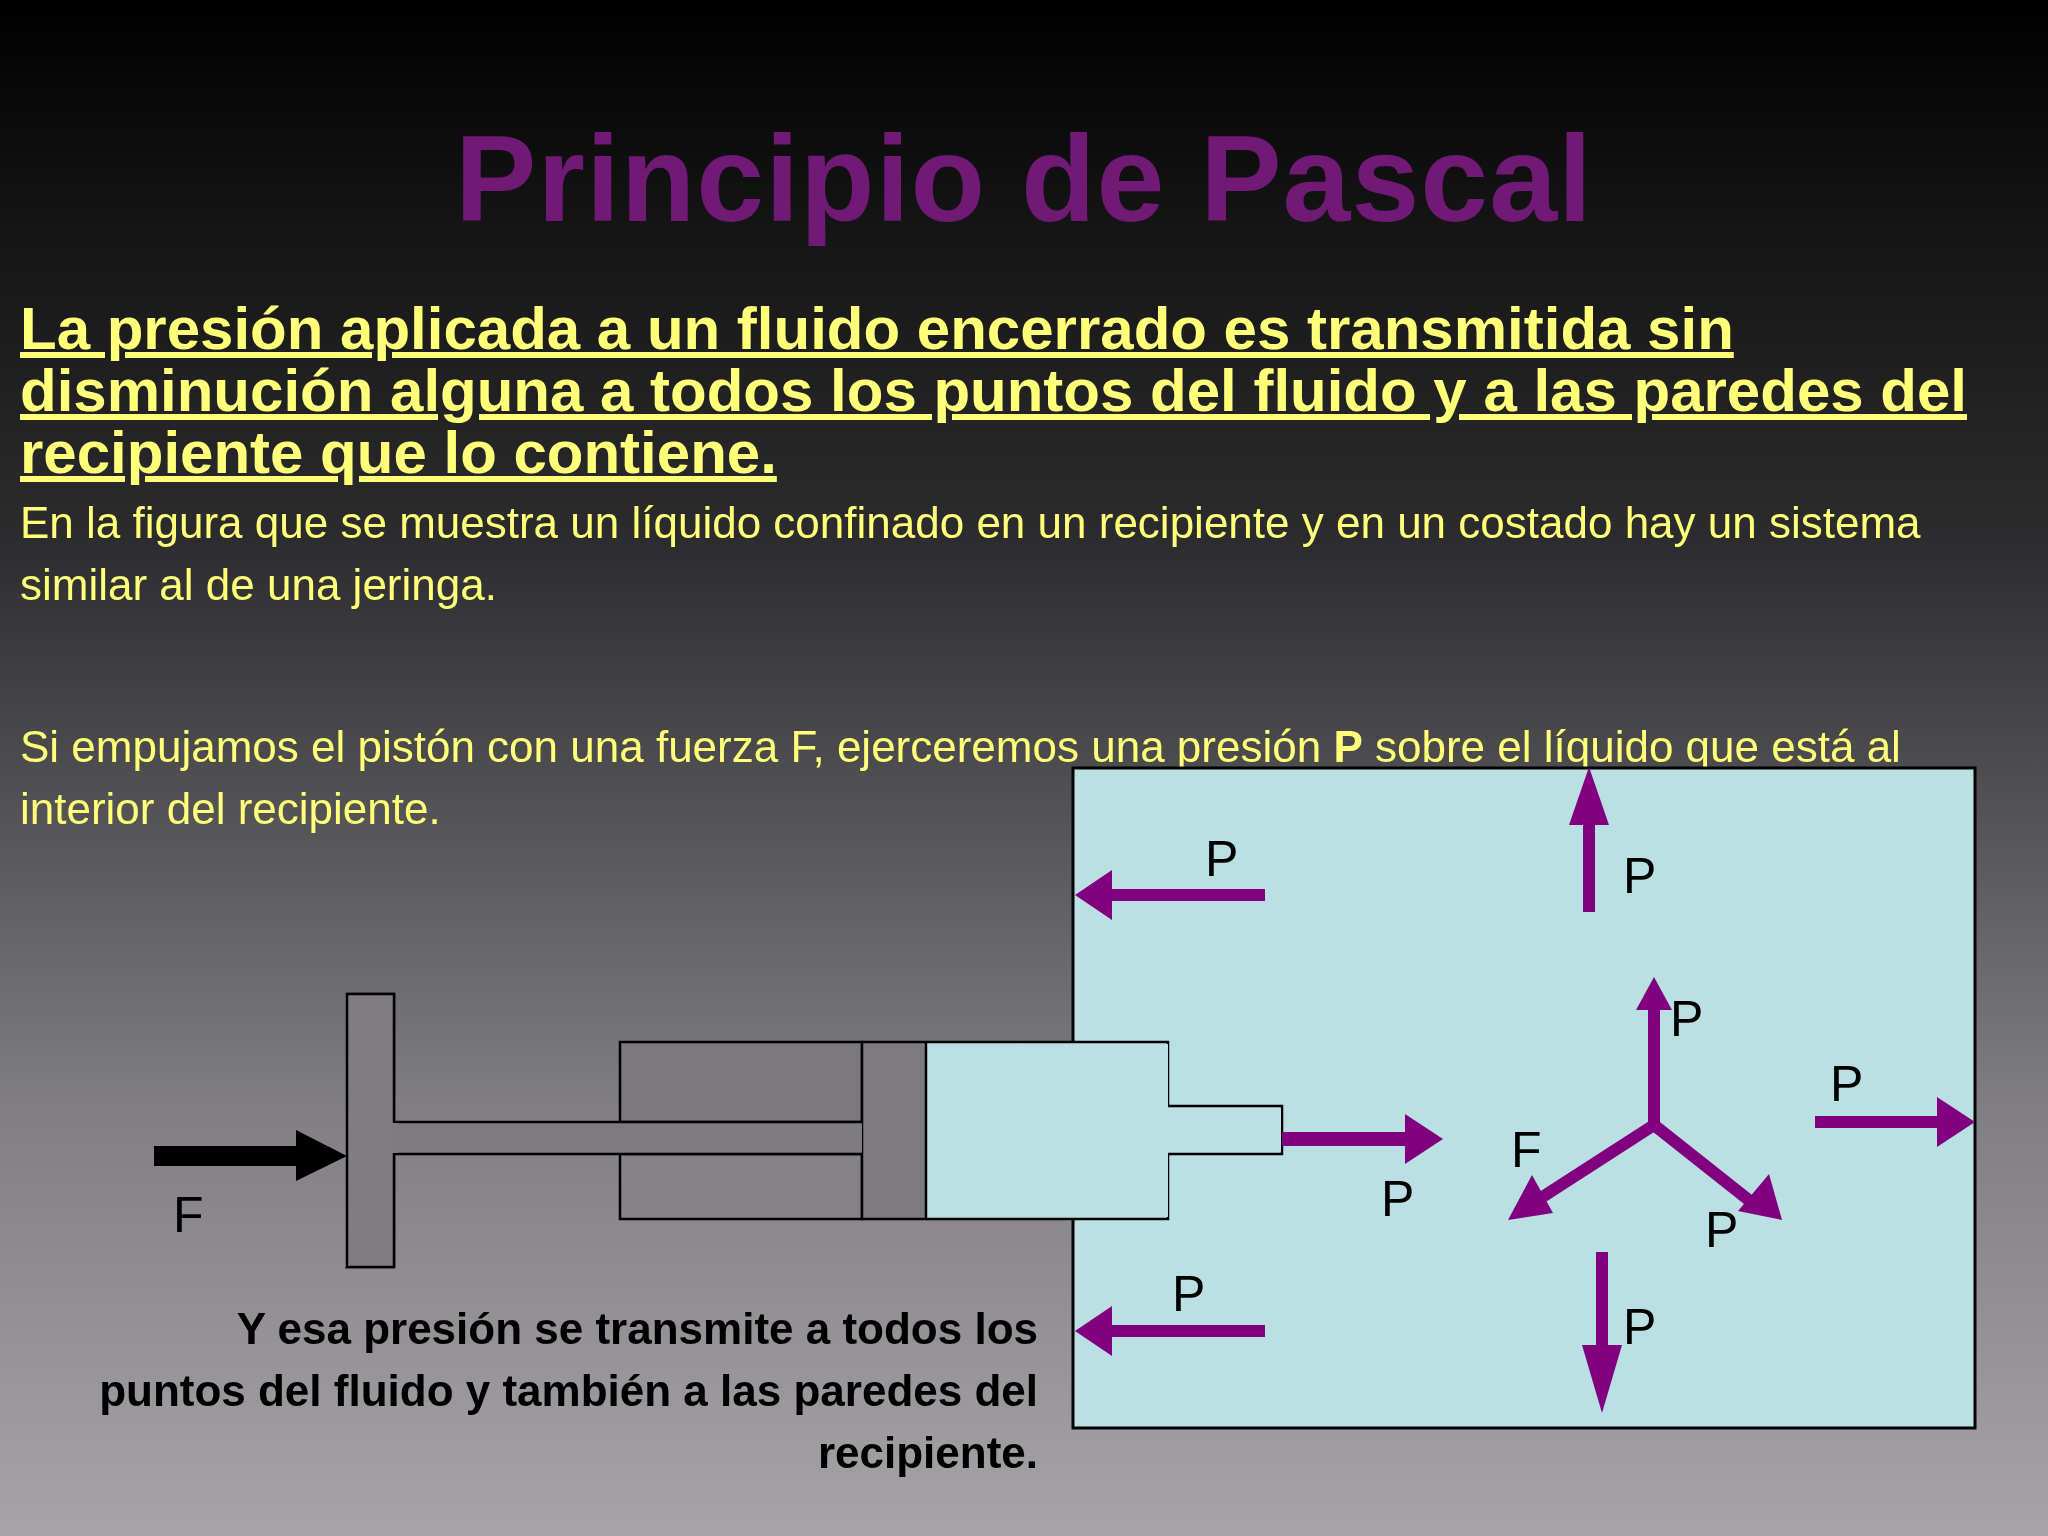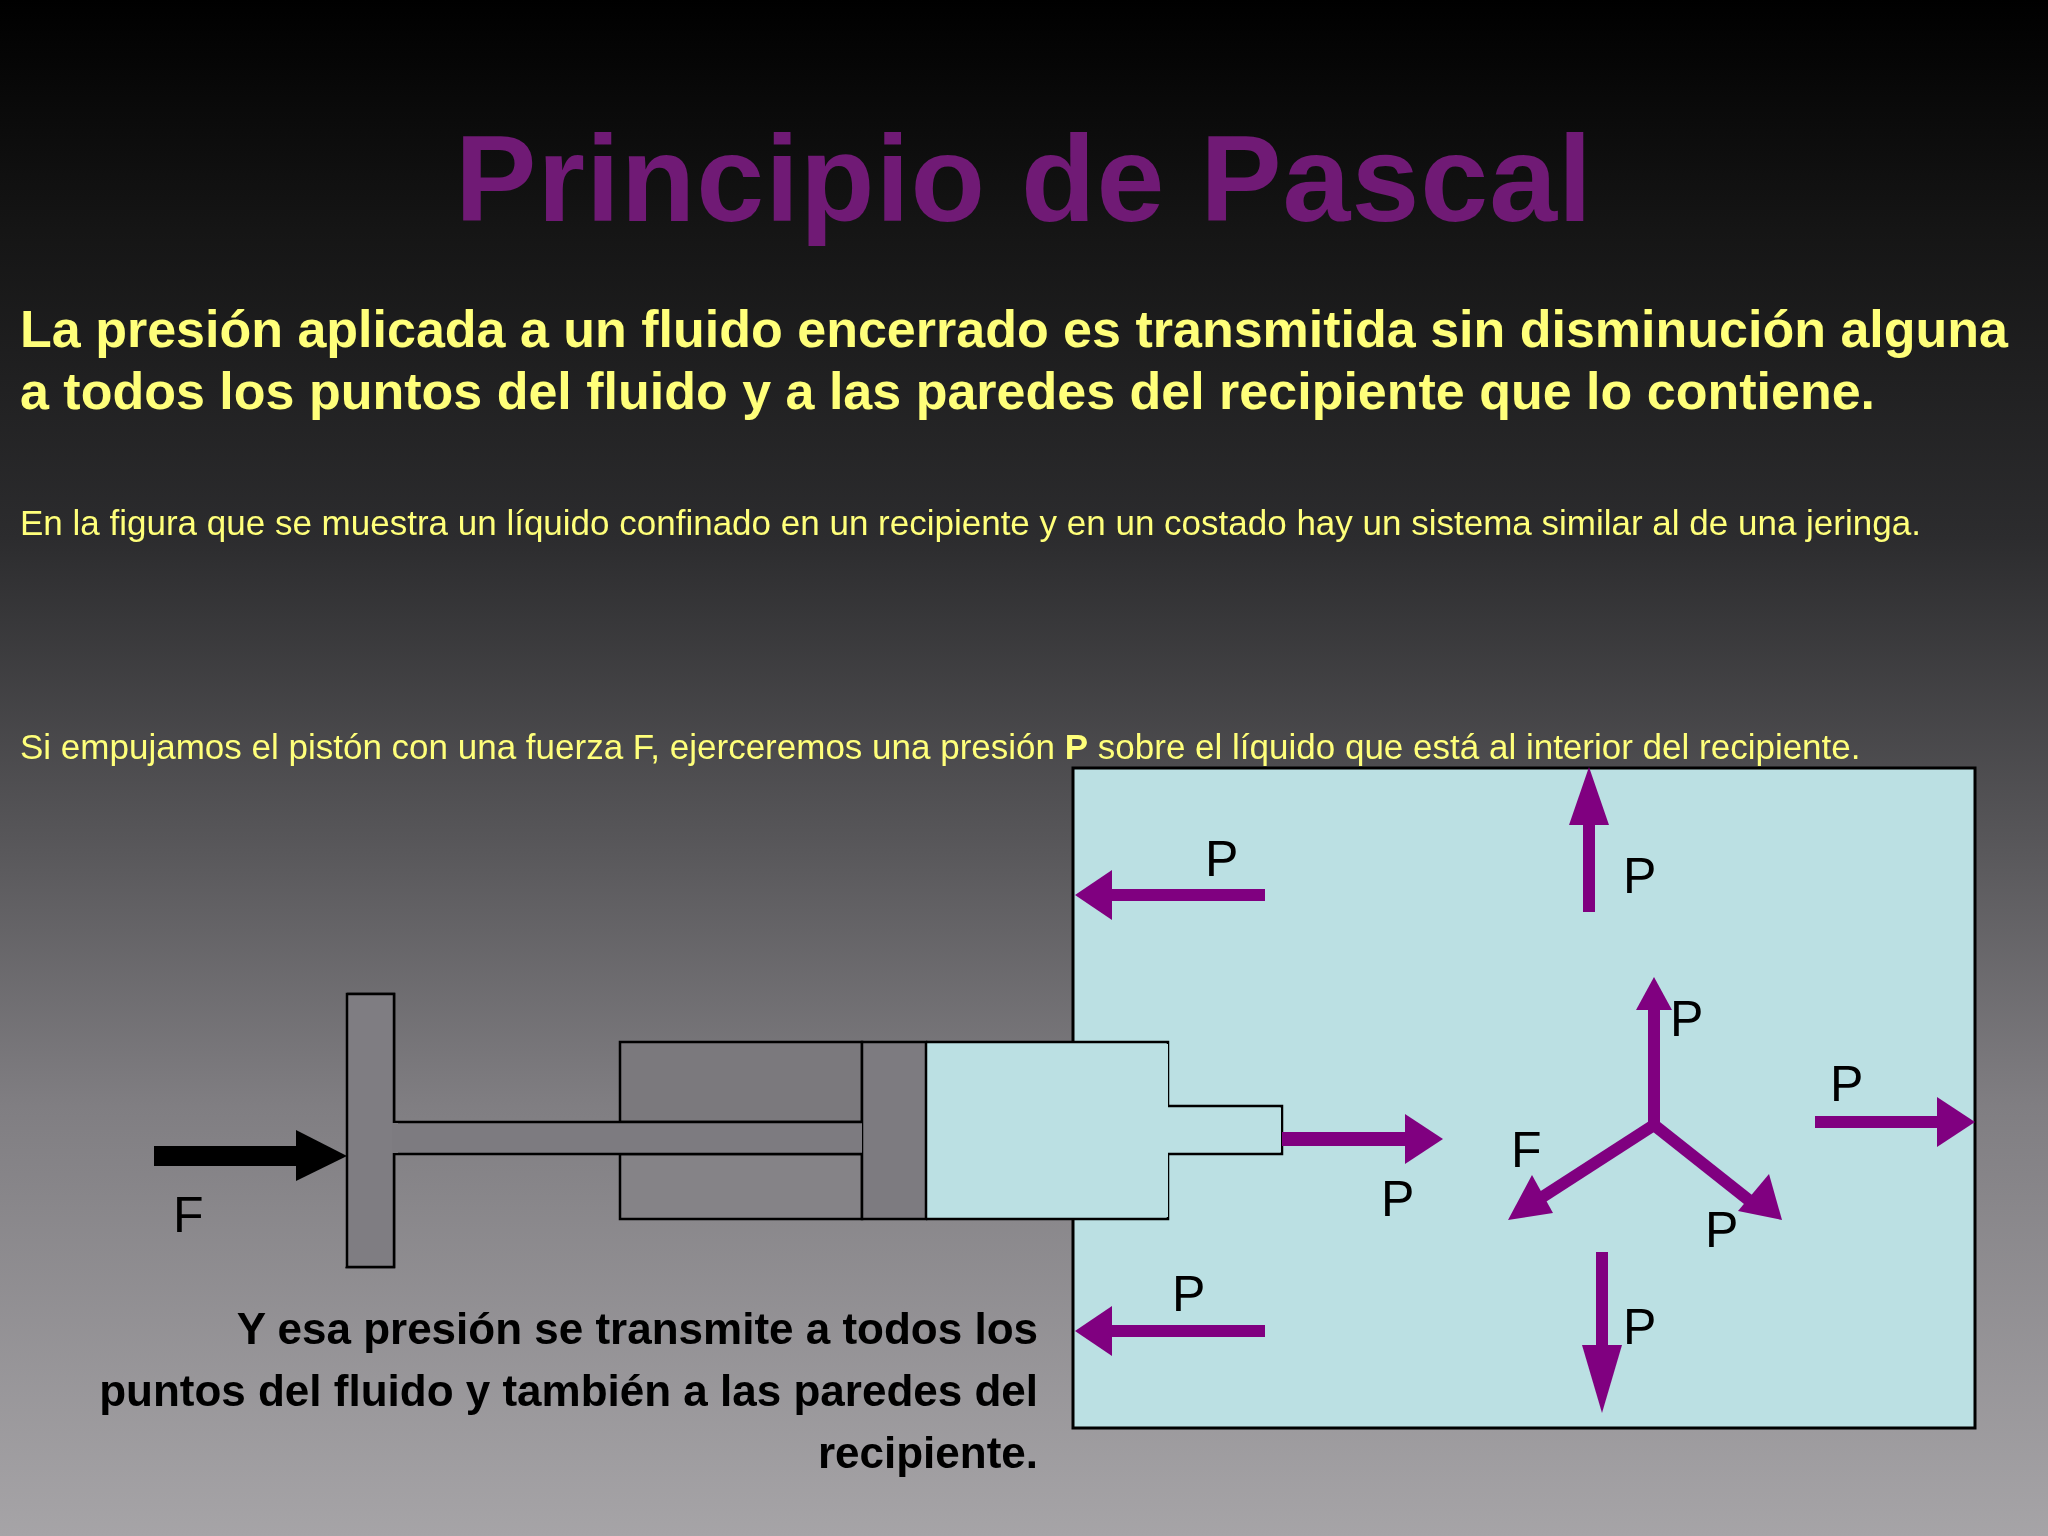--- a/index.html
+++ b/index.html
@@ -8,23 +8,23 @@
     background: linear-gradient(to bottom, #000000 0%, #151515 15%, #2c2c2e 35%, #58575a 55%, #807e82 72%, #a6a4a7 100%);
     font-family: "Liberation Sans", sans-serif;
   }
   .title {
     position: absolute; left: 0; width: 2048px; top: 118px;
     text-align: center; font-size: 122px; font-weight: bold; color: #701a75;
     letter-spacing: 1px; line-height: 1;
   }
   .para {
     position: absolute; left: 20px; width: 2010px; color: #ffff7a;
-    font-size: 35px; line-height: 62px;
+    font-size: 44px; line-height: 62px;
   }
-  .para.bold { font-weight: bold; font-size: 52px; }
+  .para.bold { font-weight: bold; font-size: 60px; text-decoration: underline; }
   .p1 { top: 298px; }
   .p2 { top: 492px; }
   .p3 { top: 668px; margin-top: 48px; }
   .p3 b { font-weight: bold; }
   .caption {
     position: absolute; left: 78px; top: 1298px; width: 960px;
     color: #000; font-weight: bold; font-size: 44px; line-height: 62px; text-align: right;
   }
   svg.diagram { position: absolute; left: 0; top: 0; }
   .lbl { font-family: "Liberation Sans", sans-serif; font-size: 50px; fill: #000; }

